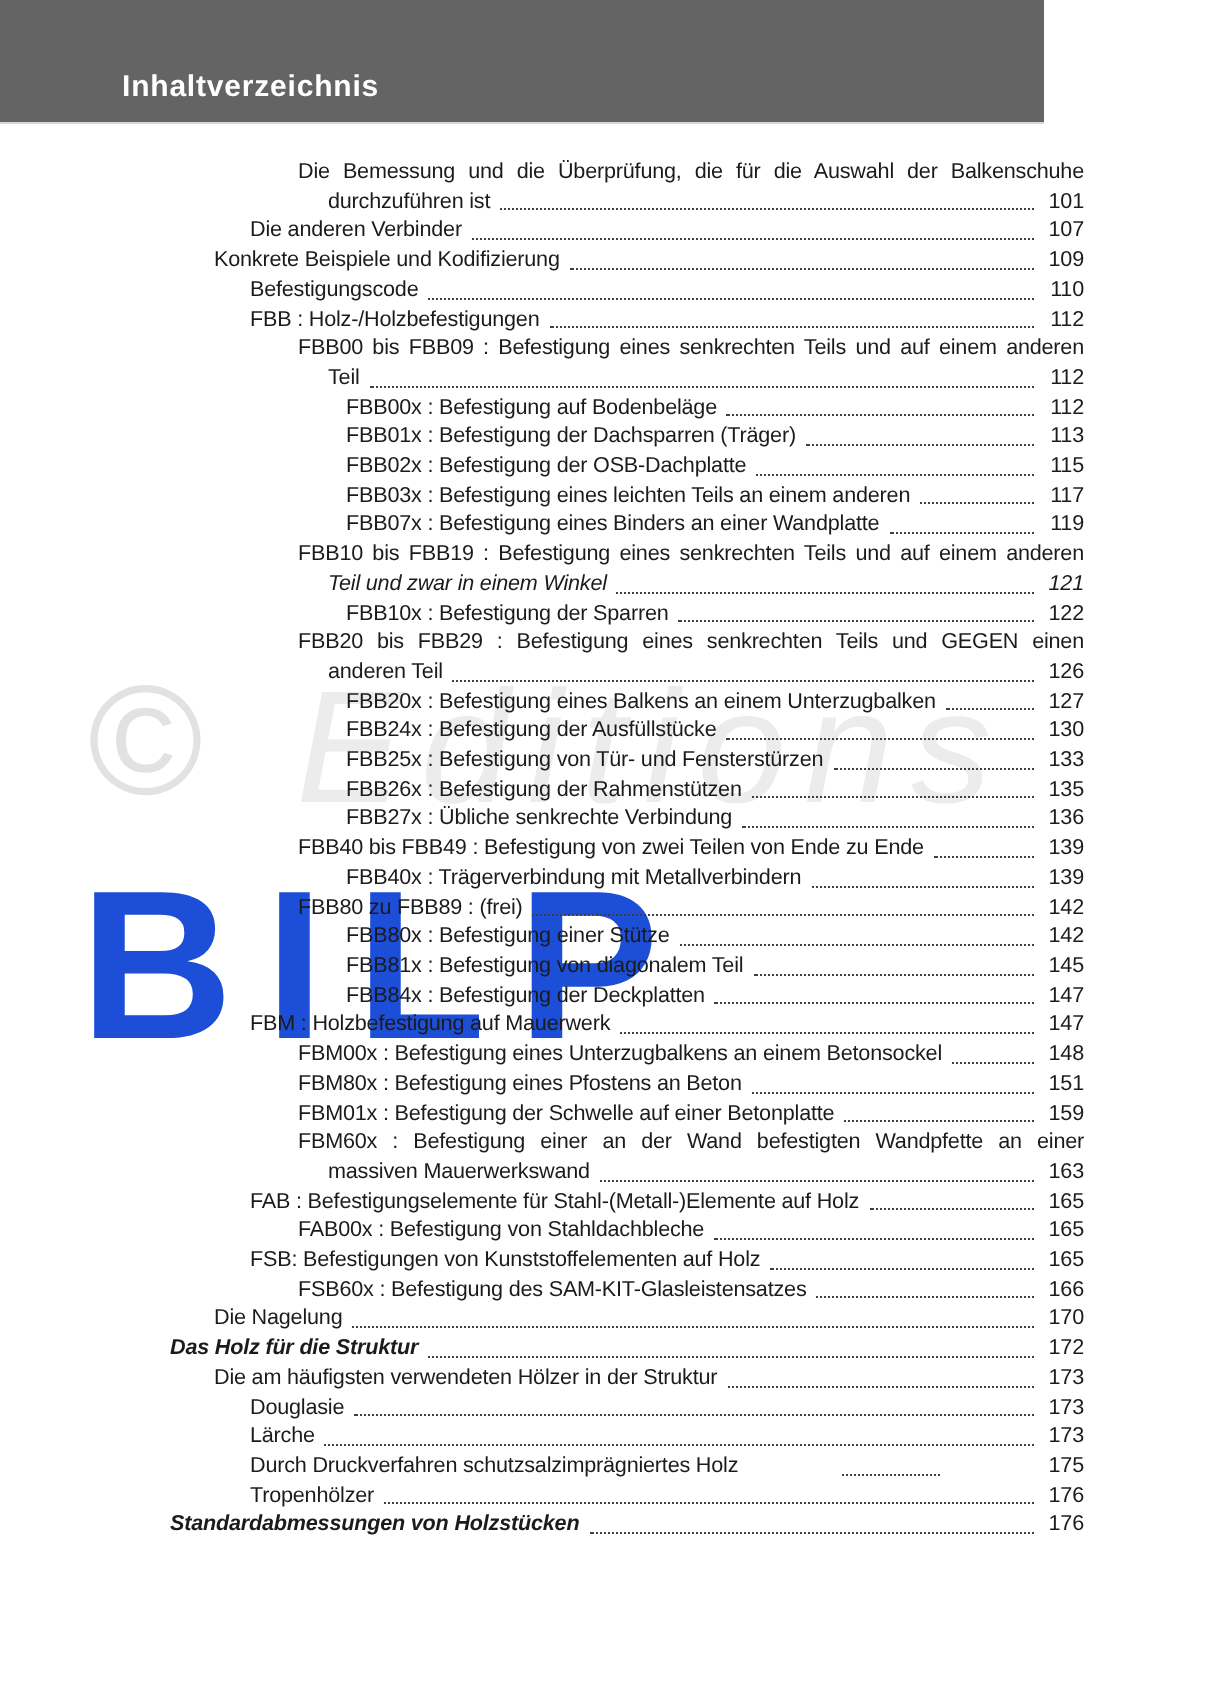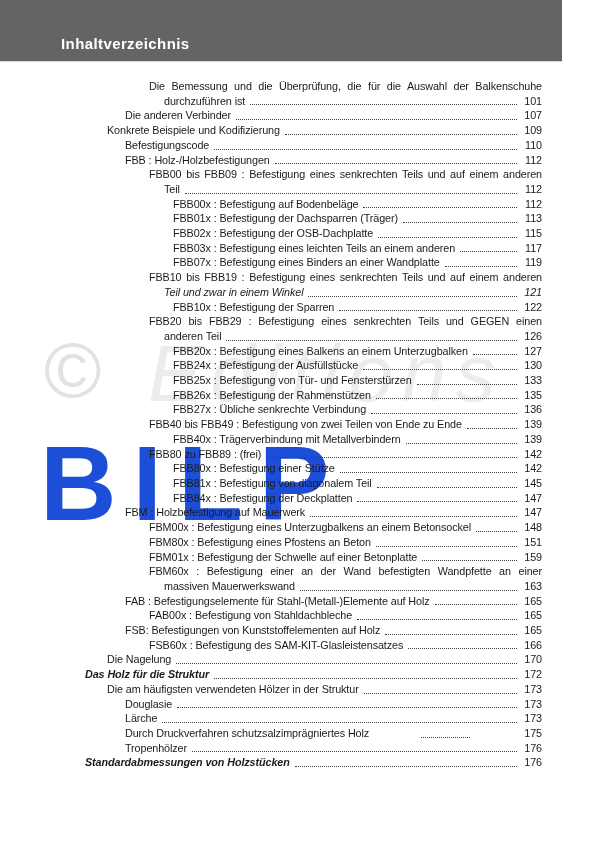--- a/index.html
+++ b/index.html
@@ -10,21 +10,21 @@
     height: 853px;
     background: #ffffff;
     overflow: hidden;
     font-family: "Liberation Sans", sans-serif;
     color: #1b1b1b;
   }
   
   .header-bar {
     position: absolute;
     left: 0; top: 0;
-    width: 562px; height: 62px;
+    width: 522px; height: 62px;
     background: #646464;
     border-bottom: 1px solid #d8d8d8;
     display: flex;
     align-items: flex-end;
   }
   .header-title {
     color: #ffffff;
     font-size: 15px;
     font-weight: 700;
     letter-spacing: 0.4px;

